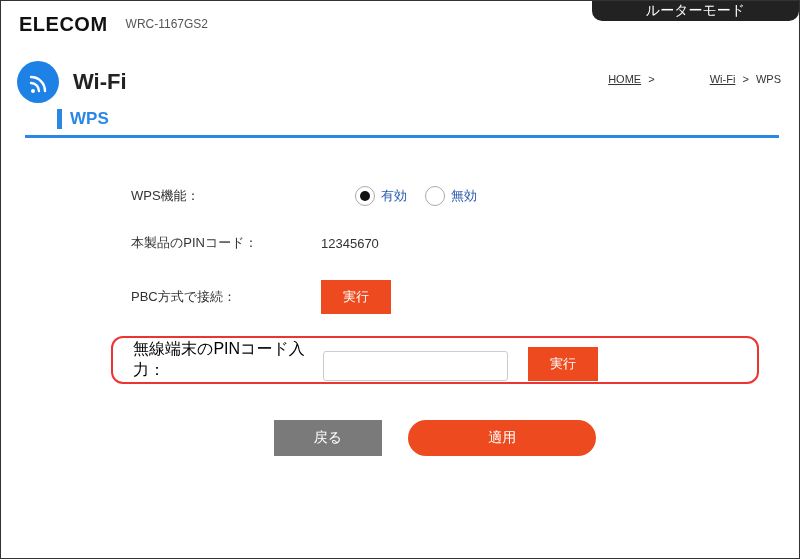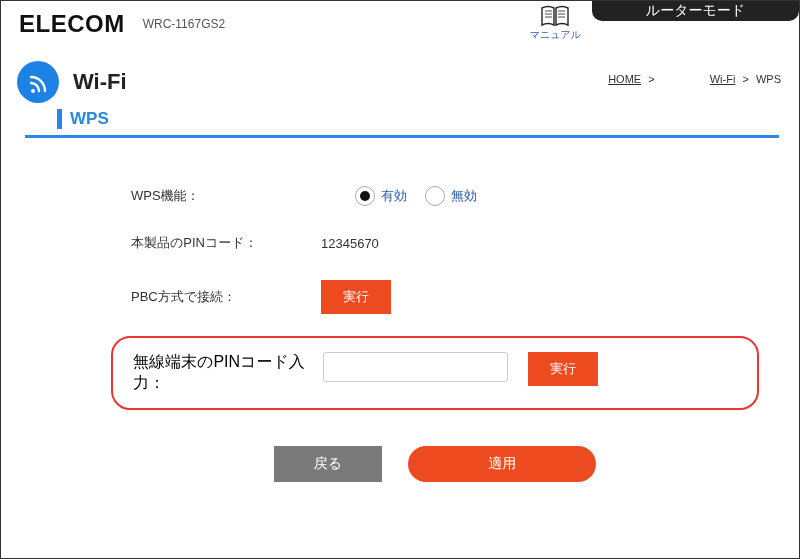--- a/index.html
+++ b/index.html
@@ -14,21 +14,21 @@
   .header {
     display: flex;
     align-items: center;
     height: 46px;
     padding: 0 0 0 18px;
     position: relative;
   }
   .logo {
     font-family: Arial, sans-serif;
     font-weight: 900;
-    font-size: 24px;
+    font-size: 20px;
     letter-spacing: 0.5px;
     color: #111;
   }
   .model {
     font-size: 12px;
     color: #555;
     margin-left: 18px;
   }
   .manual-group {
     position: absolute;
@@ -171,25 +171,25 @@
   .btn-gray {
     background: #7a7a7a;
     color: #fff;
     border: none;
     font-size: 14px;
     padding: 9px 40px;
     cursor: pointer;
   }
   .highlight-box {
     border: 2px solid #e33;
-    border-radius: 19px;
-    padding: 14px 20px;
+    border-radius: 12px;
+    padding: 1px 20px;
     margin: -6px -20px 18px -20px;
     display: flex;
-    align-items: flex-start;
+    align-items: flex-end;
   }
   .highlight-box .form-label { width: 190px; }
   .pin-input {
     width: 185px;
     height: 30px;
     border: 1px solid #ccc;
     border-radius: 3px;
     padding: 4px 8px;
     font-size: 13px;
     margin-right: 20px;
@@ -200,35 +200,20 @@
     gap: 26px;
     margin-top: 36px;
   }
 </style>
 </head>
 <body>
 
 <div class="header">
   <div class="logo">ELECOM</div>
   <div class="model">WRC-1167GS2</div>
-  <div class="manual-group">
-    <span class="manual-icon">
-      <svg width="30" height="22" viewBox="0 0 30 22">
-        <path d="M2 3 Q8 0 14 3 L14 20 Q8 17 2 20 Z" fill="none" stroke="#222" stroke-width="1.4"></path>
-        <path d="M28 3 Q22 0 16 3 L16 20 Q22 17 28 20 Z" fill="none" stroke="#222" stroke-width="1.4"></path>
-        <line x1="5" y1="6" x2="12" y2="6" stroke="#222" stroke-width="0.8"></line>
-        <line x1="5" y1="9" x2="12" y2="9" stroke="#222" stroke-width="0.8"></line>
-        <line x1="5" y1="12" x2="12" y2="12" stroke="#222" stroke-width="0.8"></line>
-        <line x1="18" y1="6" x2="25" y2="6" stroke="#222" stroke-width="0.8"></line>
-        <line x1="18" y1="9" x2="25" y2="9" stroke="#222" stroke-width="0.8"></line>
-        <line x1="18" y1="12" x2="25" y2="12" stroke="#222" stroke-width="0.8"></line>
-      </svg>
-    </span>
-    <div class="manual-label">マニュアル</div>
-  </div>
   <div class="mode-badge">ルーターモード</div>
 </div>
 
 <div class="page-title-row">
   <div class="wifi-icon">
     <svg width="26" height="26" viewBox="0 0 26 26">
       <path d="M8 20 a2 2 0 1 0 0.001 0" fill="#fff"></path>
       <path d="M6 14 a8 8 0 0 1 8 8" fill="none" stroke="#fff" stroke-width="2.4" stroke-linecap="round"></path>
       <path d="M6 8 a14 14 0 0 1 14 14" fill="none" stroke="#fff" stroke-width="2.4" stroke-linecap="round"></path>
     </svg>

